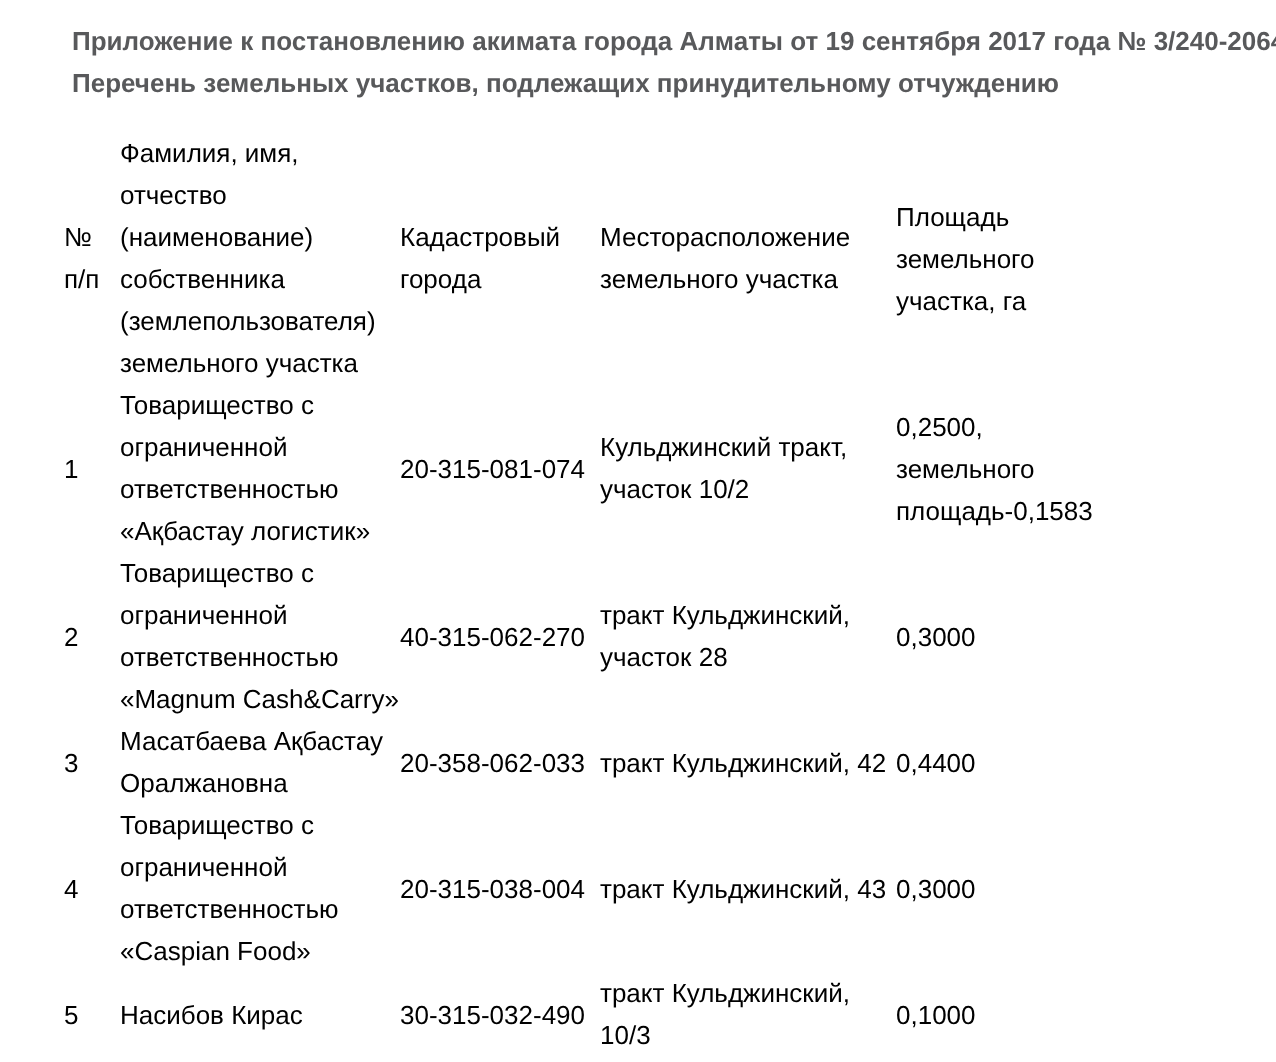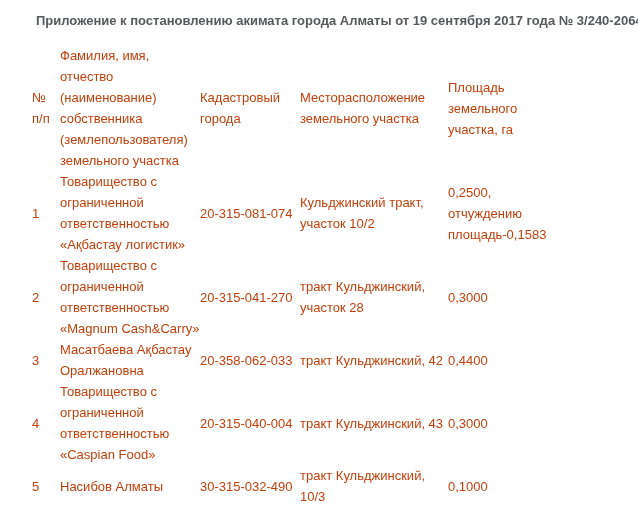--- a/index.html
+++ b/index.html
@@ -29,39 +29,40 @@
   table.land-table {
     margin-top: 14px;
     border-collapse: collapse;
     table-layout: fixed;
   }
   table.land-table th,
   table.land-table td {
     font-weight: normal;
     text-align: left;
     vertical-align: middle;
-    color: #c2410c;
+    color: #000000;
     font-size: 13px;
     line-height: 21px;
     white-space: pre;
     padding: 0;
     overflow: visible;
   }
   col.c-num  { width: 28px;  }
   col.c-own  { width: 140px; }
   col.c-cad  { width: 100px; }
   col.c-loc  { width: 148px; }
   col.c-area { width: 118px; }
 </style>
 </head>
 <body>
 
 <div class="doc">
   <div class="title">
     <div>Приложение к постановлению акимата города Алматы от 19 сентября 2017 года № 3/240-2064</div>
+    <div>Перечень земельных участков, подлежащих принудительному отчуждению</div>
   </div>
 
   <table class="land-table">
     <colgroup>
       <col class="c-num">
         <col class="c-own">
         <col class="c-cad">
         <col class="c-loc">
         <col class="c-area">
     </colgroup>
@@ -88,55 +89,55 @@
       <tr>
         <td>1</td>
         <td>Товарищество с
 ограниченной
 ответственностью
 «Ақбастау логистик»</td>
         <td>20-315-081-074</td>
         <td>Кульджинский тракт,
 участок 10/2</td>
         <td>0,2500,
-отчуждению
+земельного
 площадь-0,1583</td>
       </tr>
       <tr>
         <td>2</td>
         <td>Товарищество с
 ограниченной
 ответственностью
 «Magnum Cash&amp;Carry»</td>
-        <td>20-315-041-270</td>
+        <td>40-315-062-270</td>
         <td>тракт Кульджинский,
 участок 28</td>
         <td>0,3000</td>
       </tr>
       <tr>
         <td>3</td>
         <td>Масатбаева Ақбастау
 Оралжановна</td>
         <td>20-358-062-033</td>
         <td>тракт Кульджинский, 42</td>
         <td>0,4400</td>
       </tr>
       <tr>
         <td>4</td>
         <td>Товарищество с
 ограниченной
 ответственностью
 «Caspian Food»</td>
-        <td>20-315-040-004</td>
+        <td>20-315-038-004</td>
         <td>тракт Кульджинский, 43</td>
         <td>0,3000</td>
       </tr>
       <tr>
         <td>5</td>
-        <td>Насибов Алматы</td>
+        <td>Насибов Кирас</td>
         <td>30-315-032-490</td>
         <td>тракт Кульджинский,
 10/3</td>
         <td>0,1000</td>
       </tr>
     </tbody>
   </table>
 </div>
 
 </body></html>

